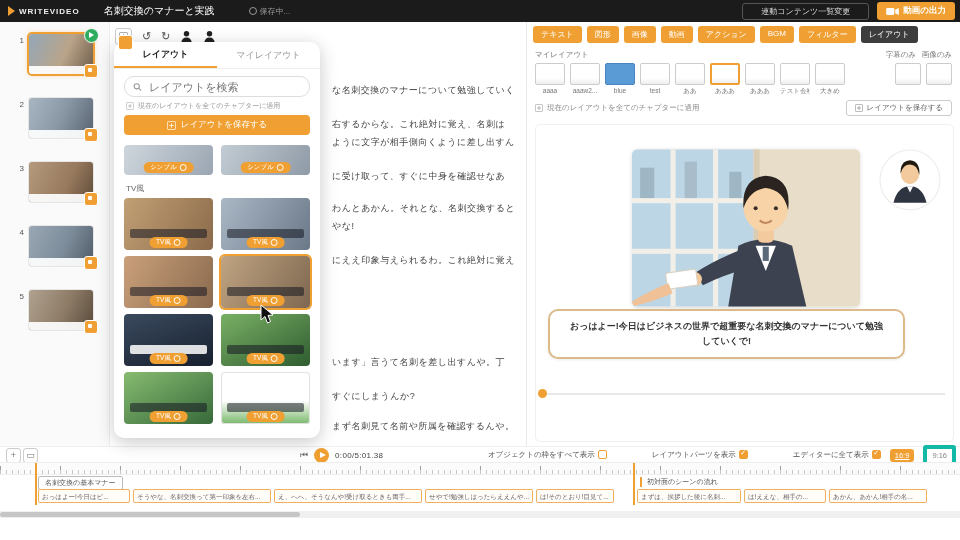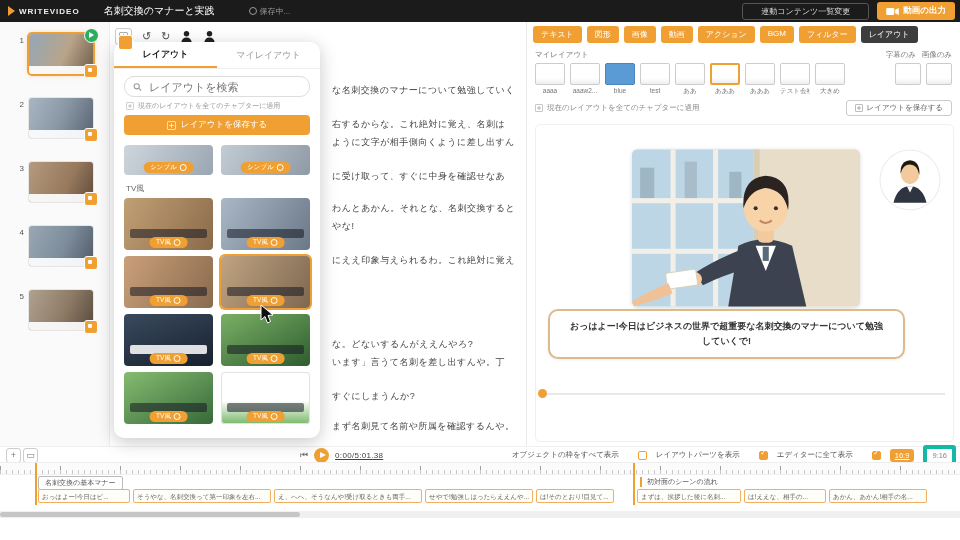--- a/index.html
+++ b/index.html
@@ -94,23 +94,23 @@
   .bubble{position:absolute;left:12px;right:48px;top:184px;min-height:36px;border:2px solid #ddba8a;border-radius:10px;background:#fff;display:flex;align-items:center;justify-content:center;text-align:center;font-size:9px;font-weight:bold;color:#333;line-height:1.7;padding:5px 18px;box-shadow:0 1px 3px rgba(0,0,0,.08);}
   .mini-track{position:absolute;left:6px;right:8px;top:268px;height:2px;background:#e8e8e8;}
   .mini-dot{position:absolute;left:2px;top:264px;width:9px;height:9px;border-radius:50%;background:#F0A032;}
   
   .ctrlbar{position:absolute;top:446px;left:0;width:960px;height:16px;border-top:1px solid #f0f0f0;}
   .mini-btn{position:absolute;top:1px;width:13px;height:13px;border:1px solid #ccc;border-radius:3px;background:#fff;display:flex;align-items:center;justify-content:center;font-size:9px;color:#777;line-height:1;}
   .playback{position:absolute;left:300px;top:0;display:flex;align-items:center;gap:6px;height:16px;}
   .skip-ico{font-size:9px;color:#777;}
   .play-btn{width:15px;height:15px;border-radius:50%;background:#F0A032;position:relative;}
   .play-btn::after{content:"";position:absolute;left:5.5px;top:4px;border-left:6px solid #fff;border-top:3.5px solid transparent;border-bottom:3.5px solid transparent;}
-  .timecode{font-size:8px;color:#444;letter-spacing:.3px;text-decoration:underline;}
+  .timecode{font-size:8px;color:#444;letter-spacing:.3px;}
   .toggles{position:absolute;right:4px;top:0;height:16px;display:flex;align-items:center;gap:9px;font-size:7.5px;color:#555;}
-  .tgl{display:flex;align-items:center;gap:19px;white-space:nowrap;}
+  .tgl{display:flex;gap:3px;white-space:nowrap;margin-left:36px;}
   .cb{width:9px;height:9px;border:1.5px solid #F0A032;border-radius:2px;box-sizing:border-box;background:#fff;position:relative;}
   .cb.checked{background:#F0A032;}
   .cb.checked::after{content:"✓";position:absolute;left:0.5px;top:-2.5px;color:#fff;font-size:7px;}
   .asp{font-size:7.5px;border-radius:3px;padding:2px 5px;}
   .asp.active{background:#F0A032;color:#fff;text-decoration:underline;}
   .asp.inactive{background:#fff;color:#888;border:4px solid #14b8a6;}
   .ruler{position:absolute;top:462px;left:0;width:960px;height:11px;background:
       repeating-linear-gradient(90deg,#c9c9c9 0 1px,transparent 1px 6px) left bottom/100% 4px no-repeat,
       repeating-linear-gradient(90deg,#9f9f9f 0 1px,transparent 1px 60px) left bottom/100% 8px no-repeat,#fbfbfb;
       border-top:1px solid #eee;border-bottom:1px solid #eee;}
@@ -207,21 +207,20 @@
         <path d="M1 12 Q2 7 6 7 Q10 7 11 12 Z" fill="#222"></path>
       </svg>
   </div>
   <div class="frag" style="top:62px">な名刺交換のマナーについて勉強していく</div>
   <div class="frag" style="top:96px">右するからな。これ絶対に覚え、名刺は</div>
   <div class="frag" style="top:148px">に受け取って、すぐに中身を確認せなあ</div>
   <div class="frag" style="top:114px">ように文字が相手側向くように差し出すん</div>
   <div class="frag" style="top:180px">わんとあかん。それとな、名刺交換すると</div>
   <div class="frag" style="top:198px">やな!</div>
   <div class="frag" style="top:232px">にええ印象与えられるわ。これ絶対に覚え</div>
-  <div class="frag" style="top:316px">な。どないするんがええんやろ?</div>
   <div class="frag" style="top:334px">います」言うて名刺を差し出すんや。丁</div>
   <div class="frag" style="top:368px">すぐにしまうんか?</div>
   <div class="frag" style="top:398px">まず名刺見て名前や所属を確認するんや。</div>
 </main>
 
 <div class="popup">
   <div class="pp-handle"></div>
   <div class="pp-tabs">
     <div class="pp-tab active">レイアウト</div>
     <div class="pp-tab">マイレイアウト</div>

